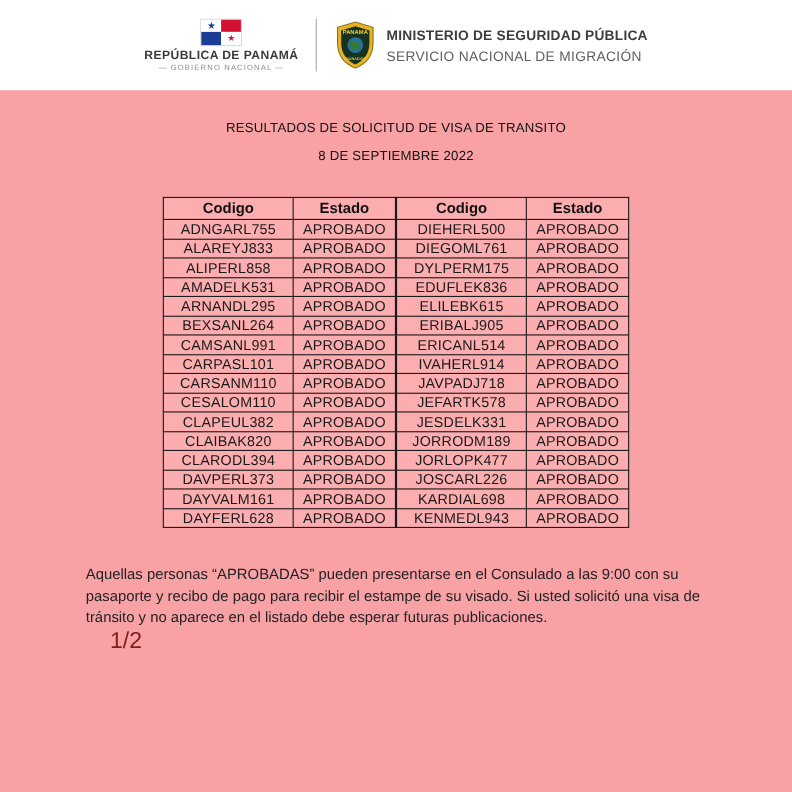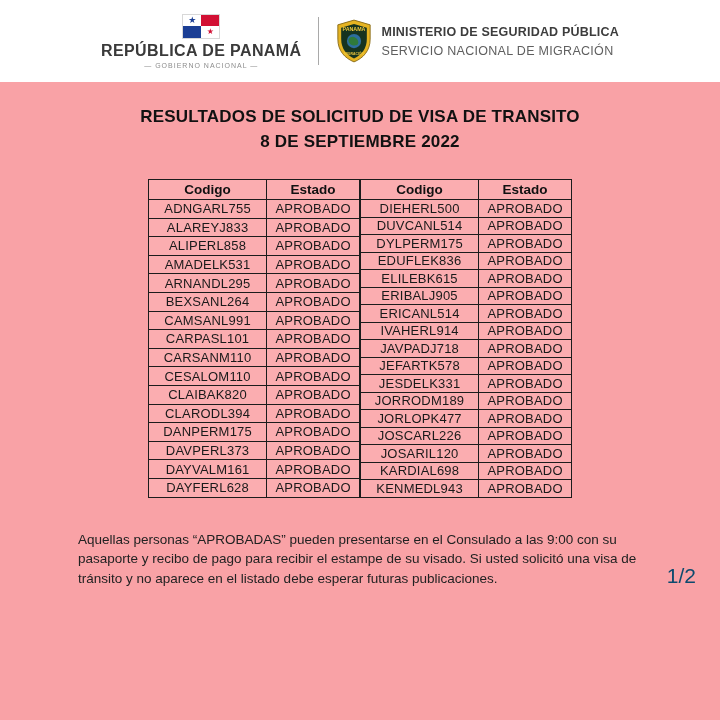--- a/index.html
+++ b/index.html
@@ -27,39 +27,39 @@
     display: grid;
     grid-template-columns: 1fr 1fr;
     grid-template-rows: 1fr 1fr;
     border: 1px solid #d8d8d8;
     margin-bottom: 3px;
   }
   .flag .q1 { background: #ffffff; display:flex; align-items:center; justify-content:center; color:#1b3e94; font-size:9px; line-height:1; }
   .flag .q2 { background: #d21034; }
   .flag .q3 { background: #1b3e94; }
   .flag .q4 { background: #ffffff; display:flex; align-items:center; justify-content:center; color:#d21034; font-size:8px; line-height:1; }
-  .gov-title { font-size: 16px; font-weight: bold; color: #3a3a3a; letter-spacing: 0.4px; }
+  .gov-title { font-size: 11px; font-weight: bold; color: #3a3a3a; letter-spacing: 0.4px; }
   .gov-sub { font-size: 7px; color: #8d8d8d; letter-spacing: 1px; margin-top: 2px; }
   .v-divider { width: 1px; height: 48px; background: #a9a9a9; }
   .ministry { display: flex; align-items: center; gap: 9px; }
   .shield { width: 38px; height: 44px; flex: 0 0 auto; }
   .ministry-text { display: flex; flex-direction: column; justify-content: center; }
   .ministry-line1 { font-size: 12.5px; font-weight: bold; color: #3d3d3d; letter-spacing: 0.2px; }
   .ministry-line2 { font-size: 12.5px; color: #5f5f5f; letter-spacing: 0.3px; margin-top: 5px; }
 
   
   .pink-area {
     flex: 1;
     background: #f9a2a6;
     display: flex;
     flex-direction: column;
     align-items: center;
   }
   .doc-title { margin-top: 22px; text-align: center; color: #111111; }
-  .doc-title div { font-size: 17px; font-weight: bold; line-height: 25px; letter-spacing: 0.2px; }
+  .doc-title div { font-size: 12px; font-weight: normal; line-height: 25px; letter-spacing: 0.2px; }
 
   .tables-row {
     margin-top: 25px;
     display: flex;
     justify-content: flex-start;
   }
   table.results {
     border-collapse: collapse;
     width: 212px;
     table-layout: fixed;
@@ -85,34 +85,35 @@
     color: #1a1a1a;
     height: 17.5px;
     padding: 0 2px;
     letter-spacing: 0.2px;
   }
 
   .footer-row {
     margin-top: 32px;
     width: 100%;
     display: flex;
-    align-items: flex-end;
+    align-items: flex-start;
     padding-left: 78px;
     padding-right: 24px;
+    flex-direction: column;
   }
   .footer-note {
     width: 572px;
     font-size: 13.5px;
     line-height: 19.5px;
     color: #222222;
   }
   .page-indicator {
     margin-left: 22px;
     font-size: 21px;
-    color: #0c4a6e;
+    color: #7f1d1d;
   }
 </style>
 </head>
 <body>
 
 <div class="page">
 
   <div class="top-bar">
     <div class="gov-logo">
       <div class="flag">
@@ -196,29 +197,29 @@
             </tr>
             <tr>
               <td>CARSANM110</td>
               <td>APROBADO</td>
             </tr>
             <tr>
               <td>CESALOM110</td>
               <td>APROBADO</td>
             </tr>
             <tr>
+              <td>CLAPEUL382</td>
+              <td>APROBADO</td>
+            </tr>
+            <tr>
               <td>CLAIBAK820</td>
               <td>APROBADO</td>
             </tr>
             <tr>
               <td>CLARODL394</td>
-              <td>APROBADO</td>
-            </tr>
-            <tr>
-              <td>DANPERM175</td>
               <td>APROBADO</td>
             </tr>
             <tr>
               <td>DAVPERL373</td>
               <td>APROBADO</td>
             </tr>
             <tr>
               <td>DAYVALM161</td>
               <td>APROBADO</td>
             </tr>
@@ -238,21 +239,21 @@
               <th>Codigo</th>
               <th>Estado</th>
             </tr>
           </thead>
           <tbody>
             <tr>
               <td>DIEHERL500</td>
               <td>APROBADO</td>
             </tr>
             <tr>
-              <td>DUVCANL514</td>
+              <td>DIEGOML761</td>
               <td>APROBADO</td>
             </tr>
             <tr>
               <td>DYLPERM175</td>
               <td>APROBADO</td>
             </tr>
             <tr>
               <td>EDUFLEK836</td>
               <td>APROBADO</td>
             </tr>
@@ -287,24 +288,20 @@
             <tr>
               <td>JORRODM189</td>
               <td>APROBADO</td>
             </tr>
             <tr>
               <td>JORLOPK477</td>
               <td>APROBADO</td>
             </tr>
             <tr>
               <td>JOSCARL226</td>
-              <td>APROBADO</td>
-            </tr>
-            <tr>
-              <td>JOSARIL120</td>
               <td>APROBADO</td>
             </tr>
             <tr>
               <td>KARDIAL698</td>
               <td>APROBADO</td>
             </tr>
             <tr>
               <td>KENMEDL943</td>
               <td>APROBADO</td>
             </tr>

